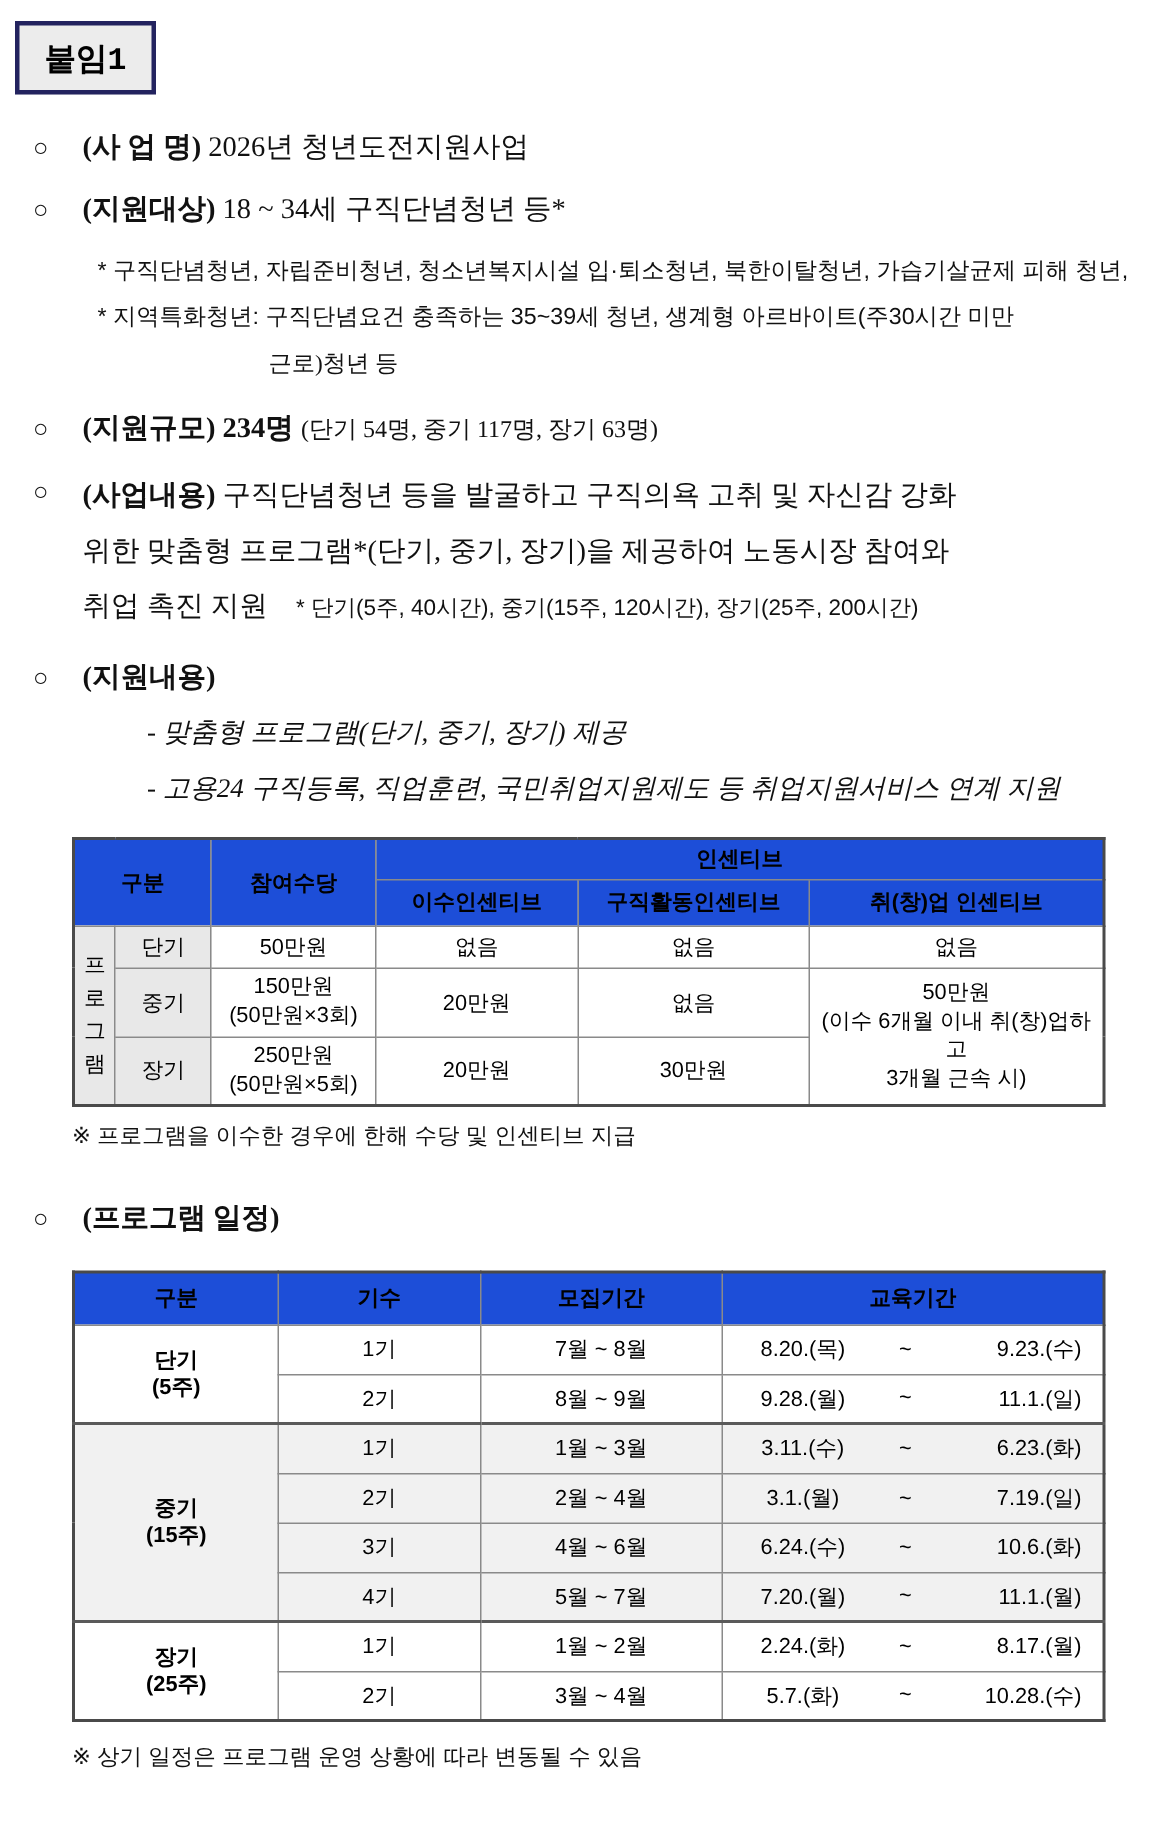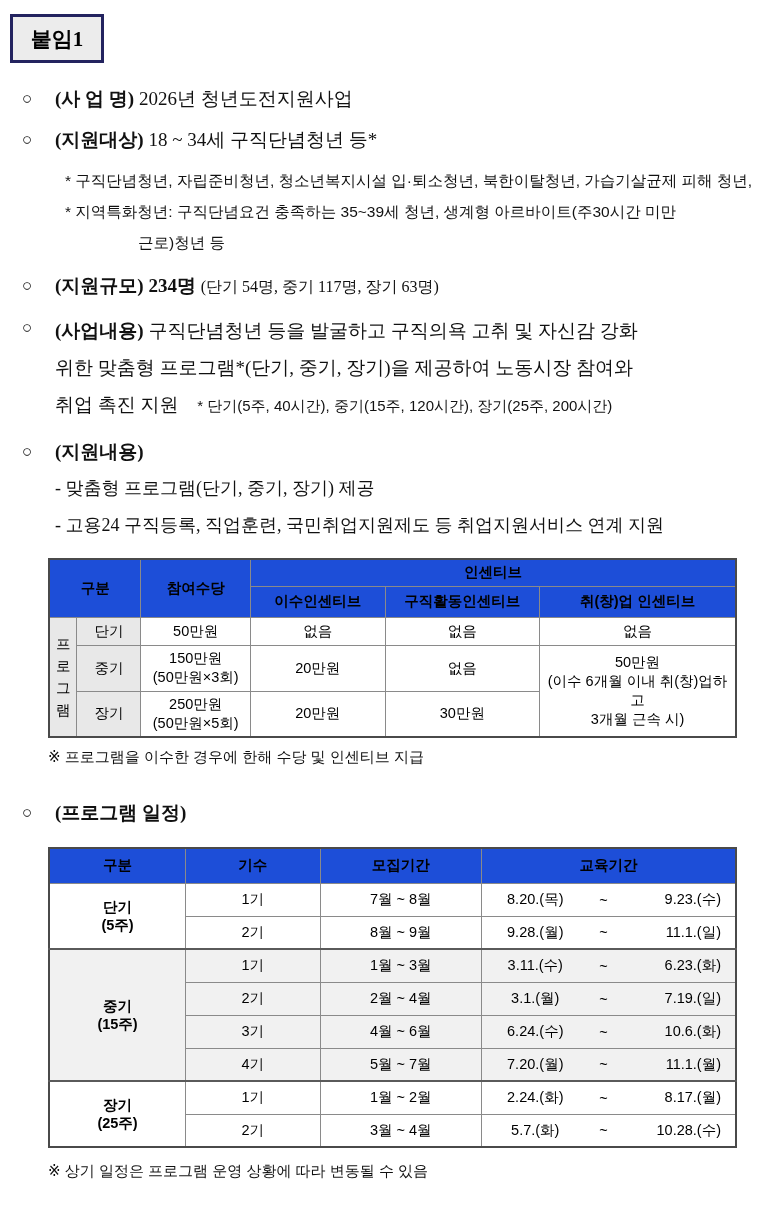--- a/index.html
+++ b/index.html
@@ -9,43 +9,43 @@
     font-family:"Liberation Serif","DejaVu Serif",serif; overflow:hidden;
   }
   .page { padding:14px 10px 0 10px; }
 
   
   .band { display:flex; align-items:stretch; height:49px; }
   .band-box {
     border:3px solid #23235f; background:#ececec;
     display:flex; align-items:center; justify-content:center;
     padding:0 12px; min-width:94px;
-    font-family:Liberation Serif, serif;
+    font-family:Liberation Mono, monospace;
     font-weight:bold; font-size:21px; color:#000; z-index:1;
   }
   .band-rule {
     flex:1; margin:3px 0 3px 6px;
     border-top:3px solid #23235f; border-bottom:3px solid #23235f;
     display:flex; align-items:center; padding-left:18px;
     font-family:"Liberation Sans","DejaVu Sans",sans-serif;
     font-weight:bold; font-size:23px; color:#000;
   }
 
   
   .oitem { display:flex; align-items:flex-start; margin:0 0 9px 12px; font-size:19px; line-height:32px; }
   .obullet { width:33px; flex:none; font-size:17px; }
   .otext b { font-weight:bold; }
   .cont { margin-left:45px; font-size:19px; line-height:37px; }
   .small-paren { font-size:16px; }
   .inline-note { font-family:"Liberation Sans","DejaVu Sans",sans-serif; font-size:15px; margin-left:14px; }
 
   .star-notes { margin:2px 0 12px 55px; font-family:"Liberation Sans","DejaVu Sans",sans-serif; font-size:15.5px; line-height:31px; }
-  .star-wrap2 { margin-left:73px; }
-
-  .dash-items { margin:2px 0 14px 45px; font-size:18px; line-height:37px; }
+  .star-wrap2 { margin-left:114px;font-family:Liberation Serif, serif; }
+
+  .dash-items { margin:2px 0 14px 88px; font-size:18px; line-height:37px;font-style:italic; }
 
   
   table { border-collapse:collapse; margin-left:38px; width:689px;
           font-family:"Liberation Sans","DejaVu Sans",sans-serif; font-size:14.5px; color:#000; }
   th, td { border:1px solid #8a8a8a; text-align:center; vertical-align:middle; padding:2px 4px; }
   table { border:2px solid #4a4a4a; }
   th { background:#1d4ed8; font-weight:bold; }
   .pre { white-space:pre-line; line-height:19px; }
   .vert-cell { width:28px; padding:4px 2px; background:#e8e8e8; font-weight:normal; }
   .vert-cell span { display:block; line-height:22px; }

